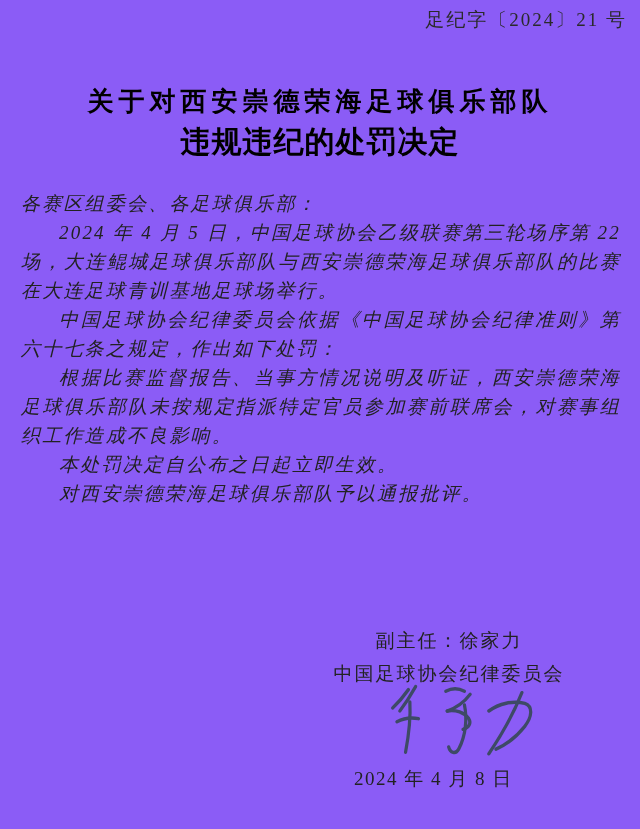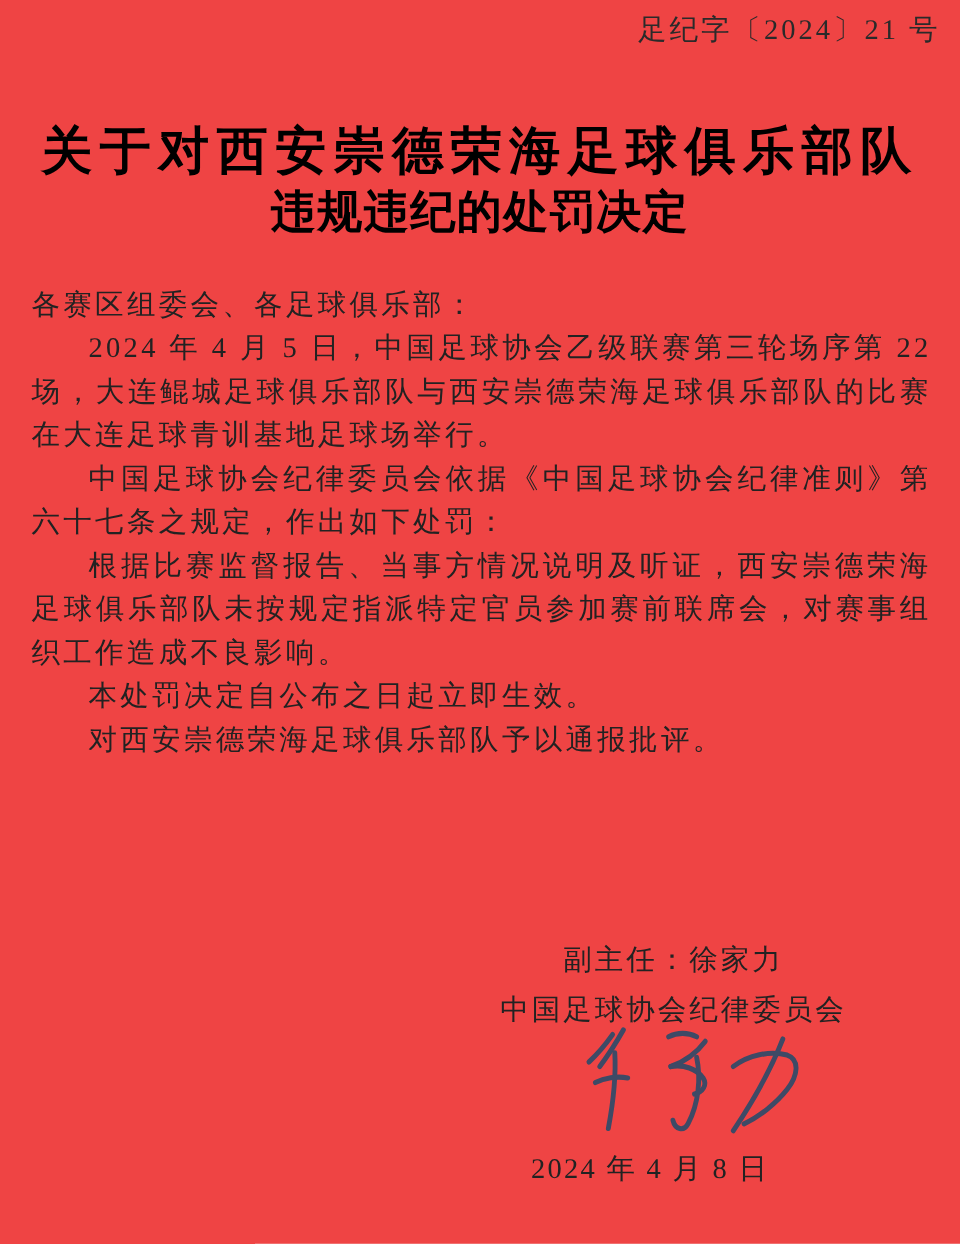--- a/index.html
+++ b/index.html
@@ -4,60 +4,60 @@
 <style>
   html, body { margin: 0; padding: 0; }
   body {
     width: 640px; height: 829px;
     background: #f4f4f4;
     font-family: "Liberation Serif", "DejaVu Serif", serif;
   }
   .page {
     position: relative;
     width: 640px; height: 829px;
-    background: #ef4444;
+    background: #8b5cf6;
     color: #1f1f1f;
     overflow: hidden;
   }
   .doc-number {
     position: absolute;
     top: 7px; right: 13px;
     font-size: 19px;
     letter-spacing: 2px;
     color: #2a2a2a;
     white-space: nowrap;
   }
   .title {
     position: absolute;
     top: 82px; left: 0; right: 0;
     text-align: center;
     font-weight: bold;
     color: #000000;
   }
   .title-line-1 {
-    font-size: 34px;
+    font-size: 26px;
     line-height: 40px;
     letter-spacing: 5px;
   }
   .title-line-2 {
     font-size: 30px;
     line-height: 40px;
     letter-spacing: 1px;
   }
   .body-text {
     position: absolute;
     top: 189px; left: 21px;
     width: 600px;
     font-size: 19px;
     line-height: 29px;
     letter-spacing: 2.2px;
     text-align: justify;
     color: #222222;
   }
-  .body-text p { margin: 0; }
+  .body-text p { margin: 0; font-style: italic; }
   .body-text p.para { text-indent: 2em; }
   .closing {
     position: absolute;
     top: 624px; right: 75px;
     width: 232px;
     text-align: center;
     font-size: 19px;
     line-height: 33px;
     letter-spacing: 2px;
     color: #222222;

